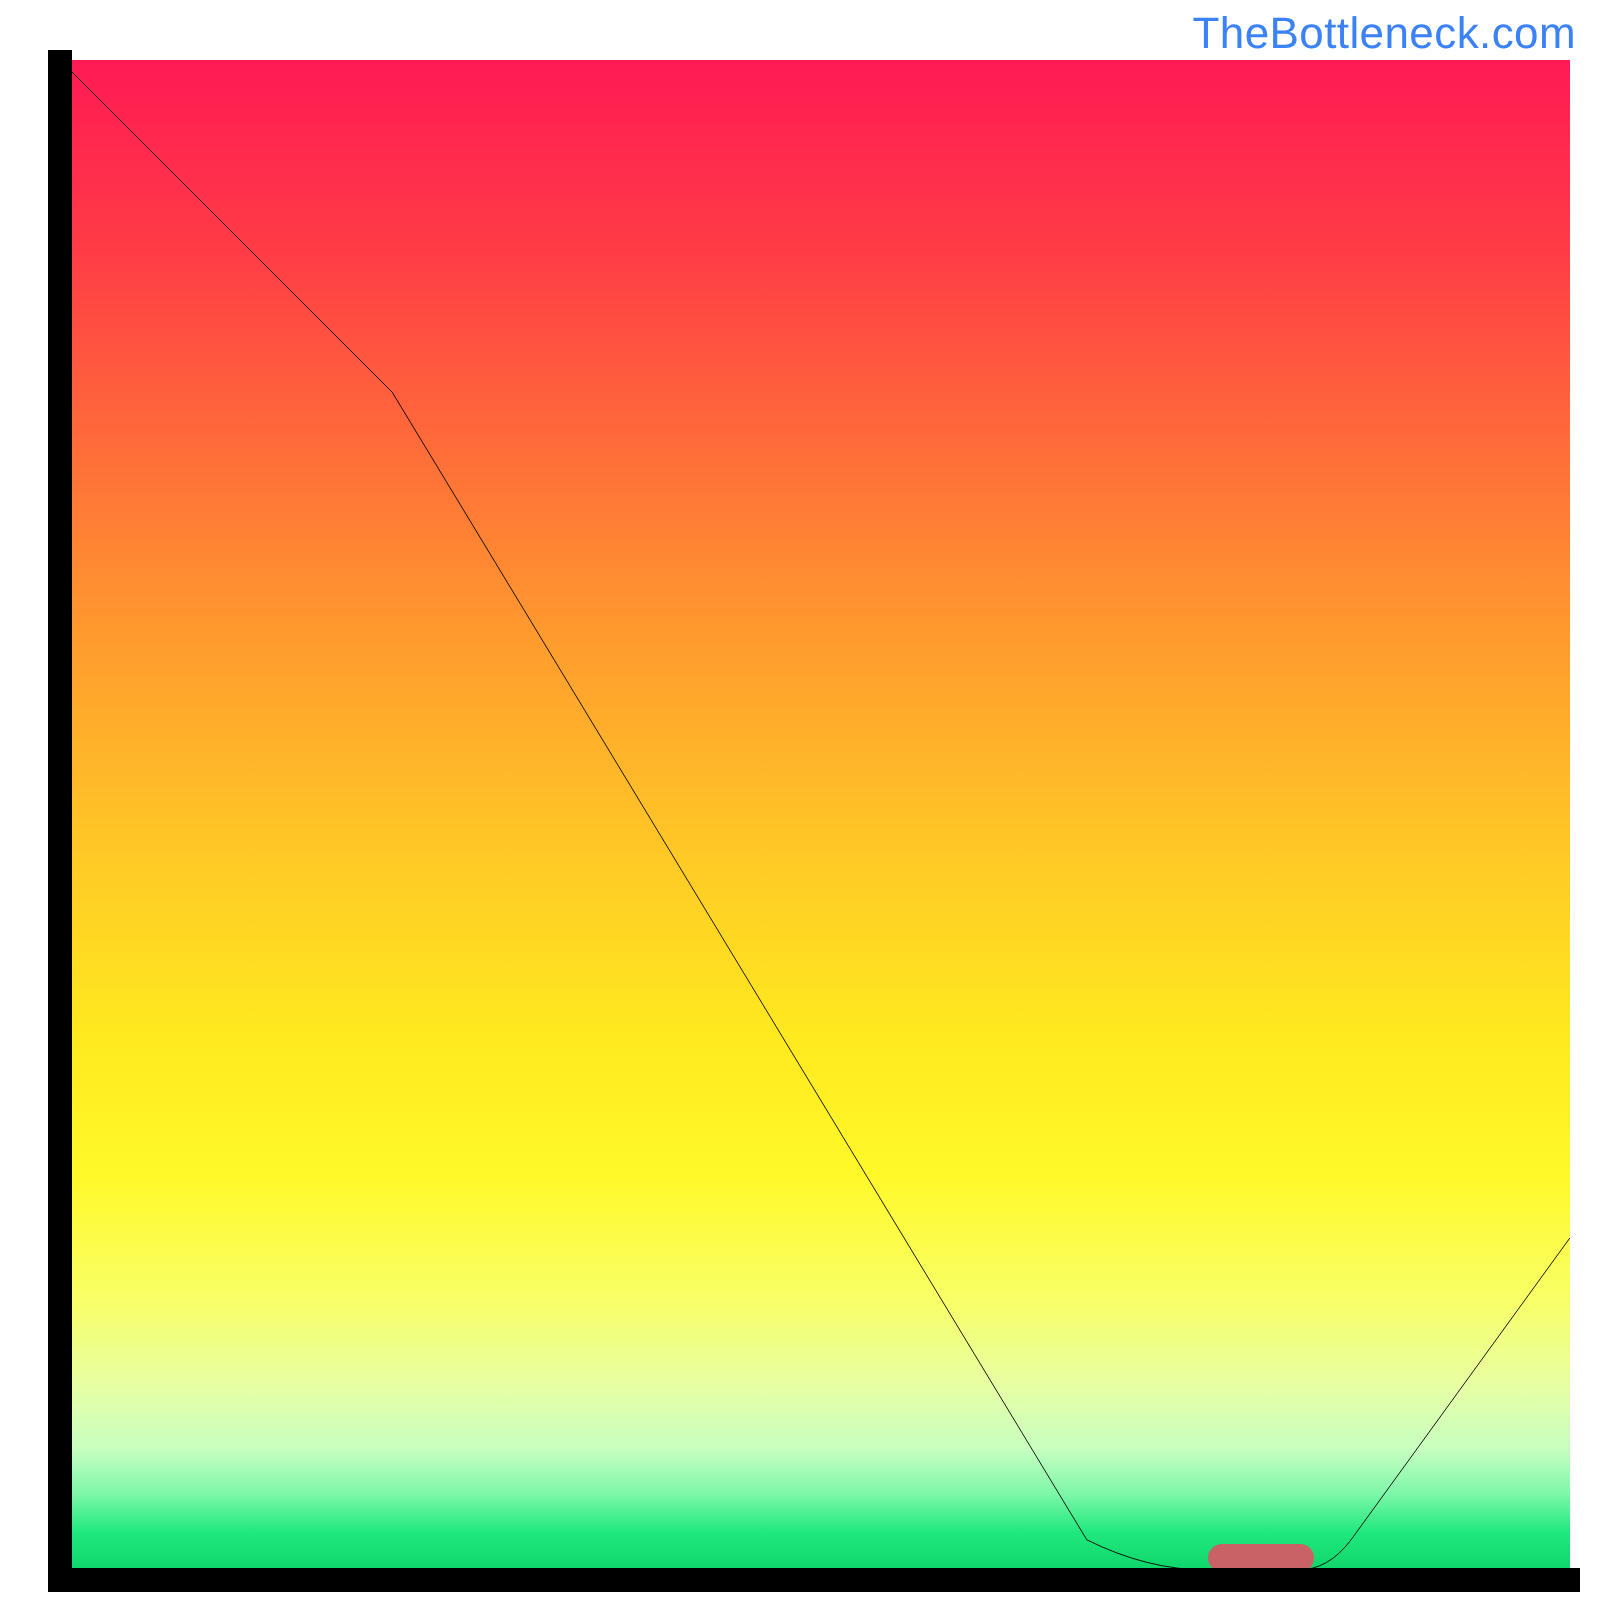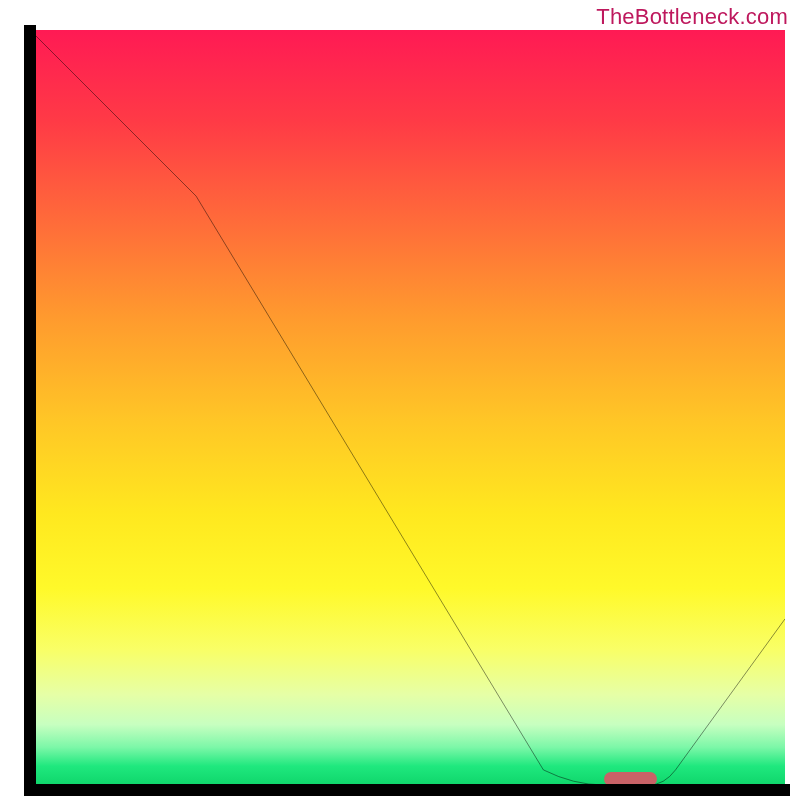--- a/index.html
+++ b/index.html
@@ -14,21 +14,21 @@
   .chart-container {
     position: relative;
     width: 800px;
     height: 800px;
   }
   .watermark {
     position: absolute;
     top: 4px;
     right: 12px;
     font-size: 22px;
-    color: #be185d;
+    color: #3b82f6;
     font-weight: 500;
     letter-spacing: 0.2px;
     z-index: 10;
   }
   .plot-area {
     position: absolute;
     left: 30px;
     top: 30px;
     width: 755px;
     height: 755px;

